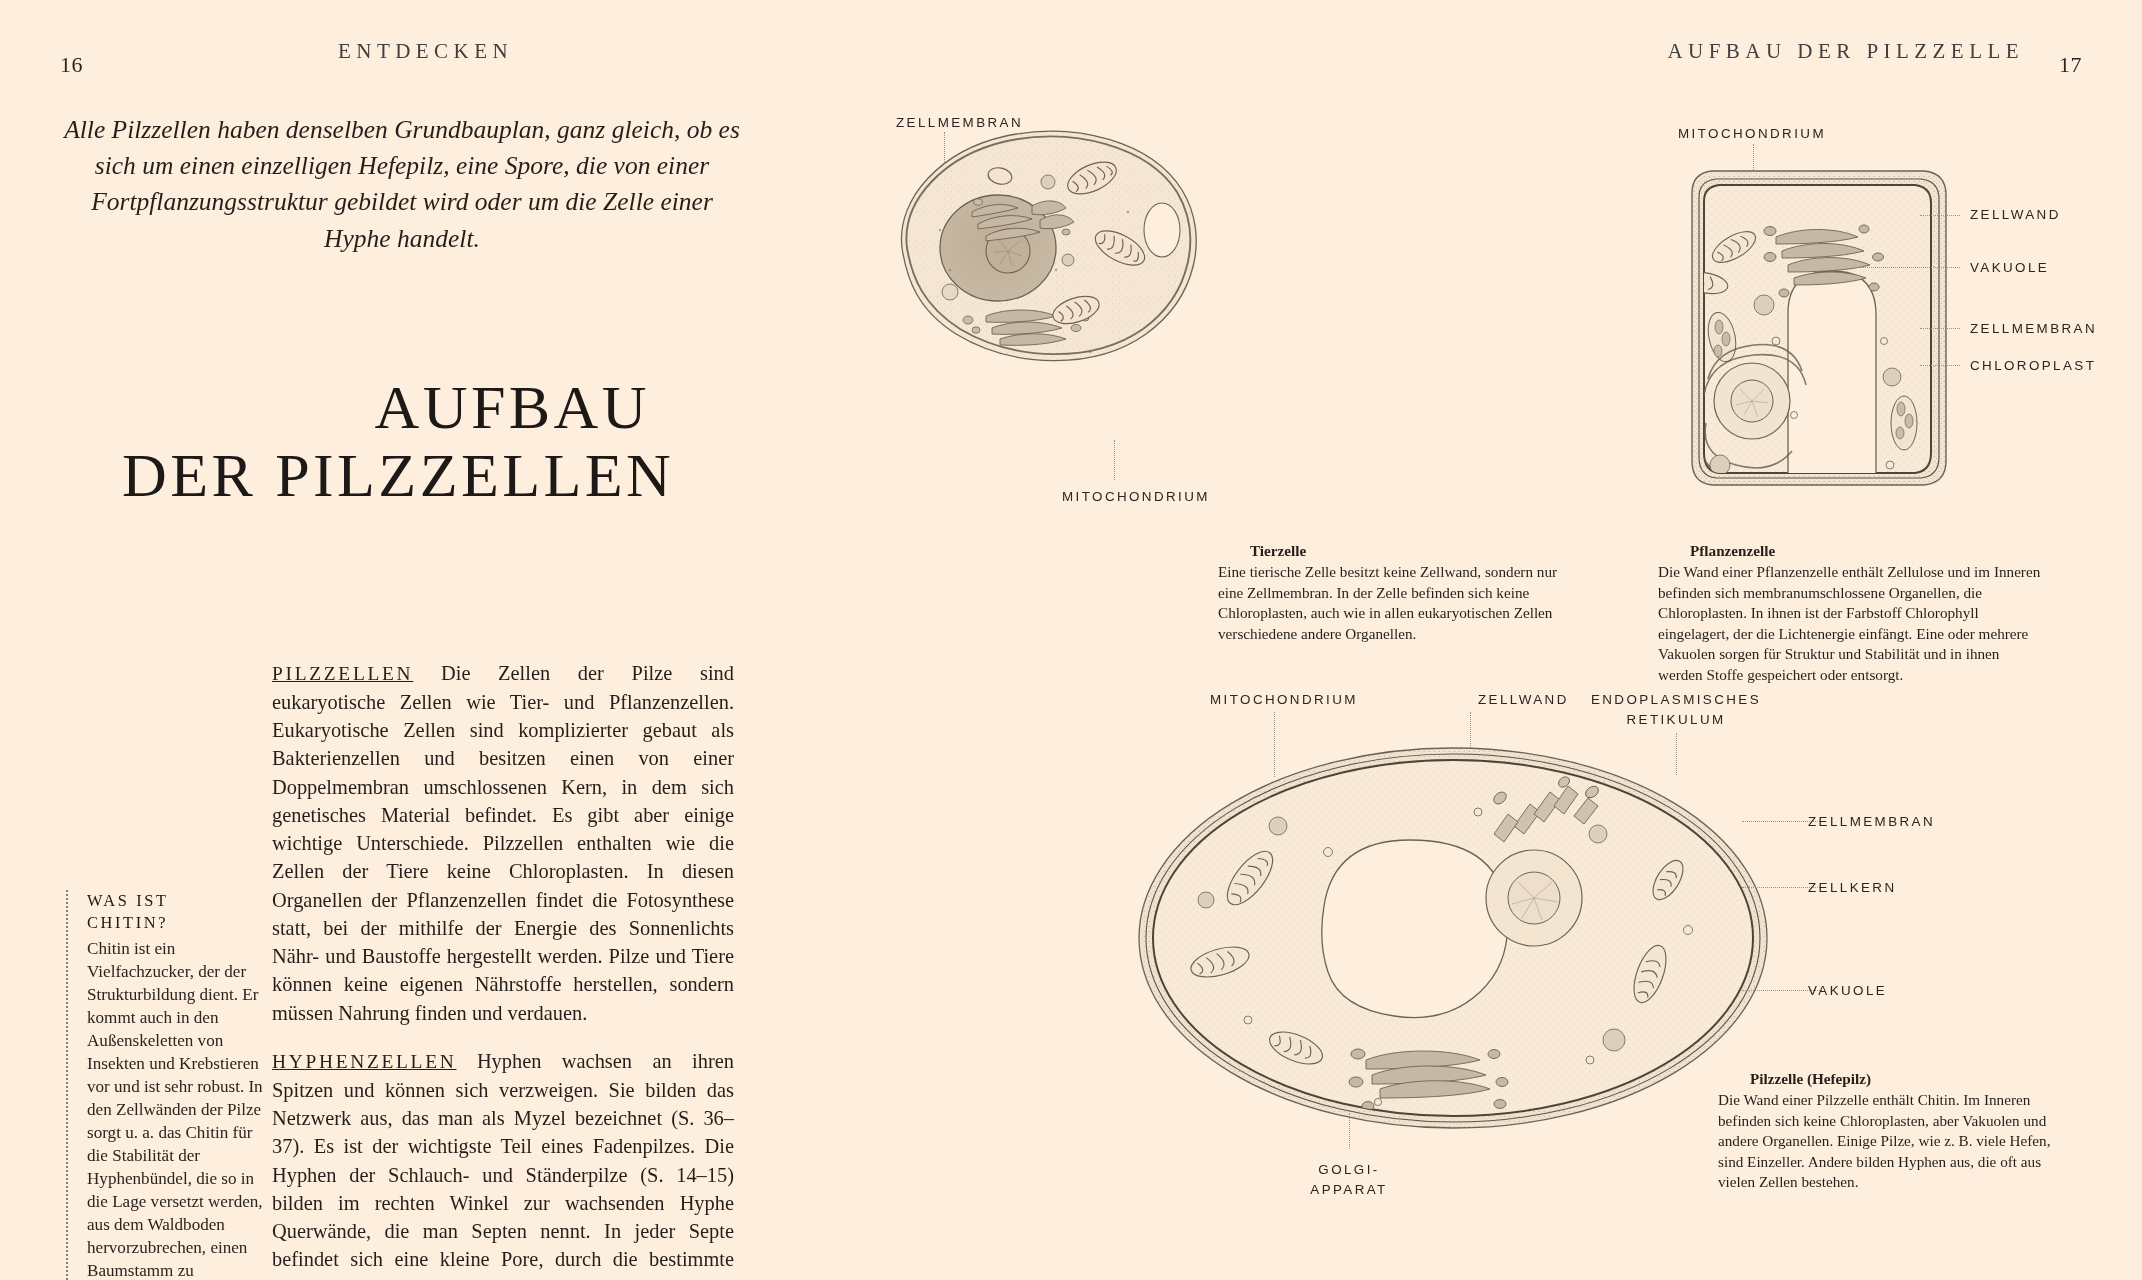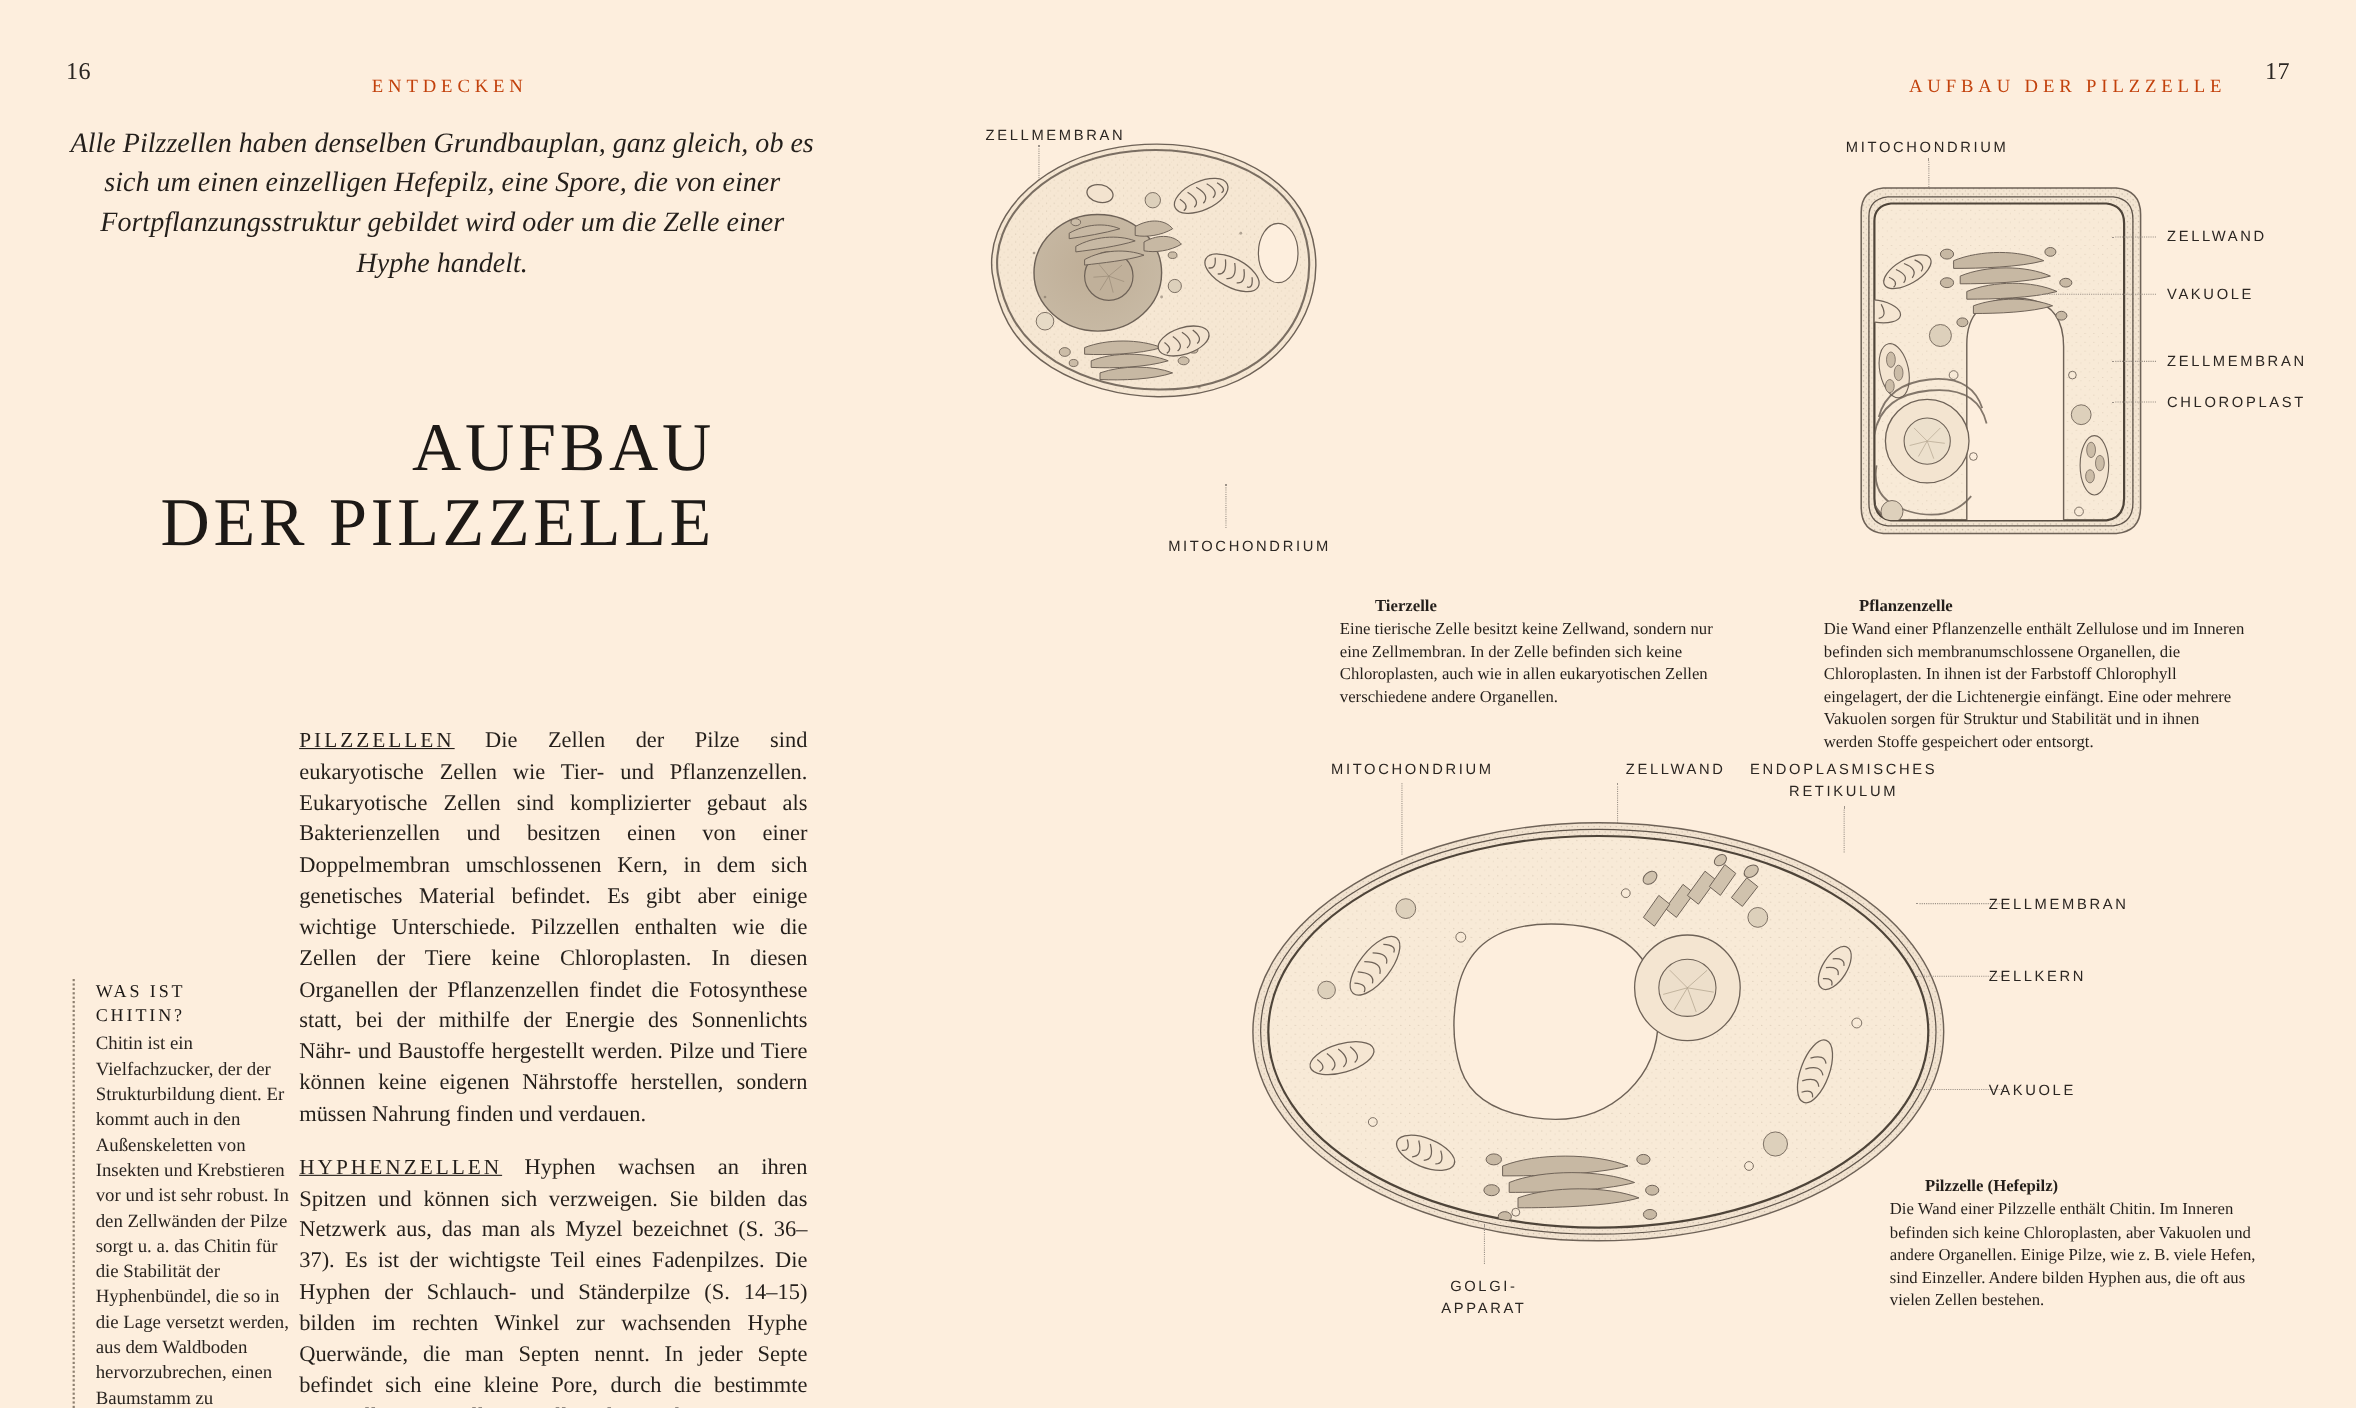--- a/index.html
+++ b/index.html
@@ -14,22 +14,22 @@
   }
   .spread{position:absolute;inset:0;}
 
   
   .folio{
     position:absolute;font-size:22px;letter-spacing:.02em;color:#2b2622;
   }
   .folio-left{left:60px;top:52px;}
   .folio-right{right:60px;top:52px;}
   .runhead{
-    position:absolute;top:69px;
-    font-size:17px;letter-spacing:.26em;color:#c2410c;
+    position:absolute;top:39px;
+    font-size:21px;letter-spacing:.26em;color:#404040;
     text-transform:uppercase;
   }
   .runhead-left{left:338px;}
   .runhead-right{right:118px;}
 
   
   .intro{
     position:absolute;left:62px;top:112px;width:680px;
     font-style:italic;font-size:25.5px;line-height:1.42;
     text-align:center;color:#241f1b;
@@ -105,21 +105,21 @@
 
   <div class="folio folio-left">16</div>
   <div class="runhead runhead-left">ENTDECKEN</div>
   <div class="runhead runhead-right">AUFBAU DER PILZZELLE</div>
   <div class="folio folio-right">17</div>
 
   <div class="intro">Alle Pilzzellen haben denselben Grundbauplan, ganz gleich, ob es sich um einen einzelligen Hefepilz, eine Spore, die von einer Fortpflanzungsstruktur gebildet wird oder um die Zelle einer Hyphe handelt.</div>
 
   <div class="chapter-title">
     <span class="l1">AUFBAU</span>
-    <span class="l2">DER PILZZELLE</span>
+    <span class="l2">DER PILZZELLEN</span>
   </div>
 
   <div class="bodycol">
     <p><span class="runin">PILZZELLEN</span> <span>Die Zellen der Pilze sind eukaryotische Zellen wie Tier- und Pflanzenzellen. Eukaryotische Zellen sind komplizierter gebaut als Bakterienzellen und besitzen einen von einer Doppelmembran umschlossenen Kern, in dem sich genetisches Material befindet. Es gibt aber einige wichtige Unterschiede. Pilzzellen enthalten wie die Zellen der Tiere keine Chloroplasten. In diesen Organellen der Pflanzenzellen findet die Fotosynthese statt, bei der mithilfe der Energie des Sonnenlichts Nähr- und Baustoffe hergestellt werden. Pilze und Tiere können keine eigenen Nährstoffe herstellen, sondern müssen Nahrung finden und verdauen.</span></p>
     <p><span class="runin">HYPHENZELLEN</span> <span>Hyphen wachsen an ihren Spitzen und können sich verzweigen. Sie bilden das Netzwerk aus, das man als Myzel bezeichnet (S. 36–37). Es ist der wichtigste Teil eines Fadenpilzes. Die Hyphen der Schlauch- und Ständerpilze (S. 14–15) bilden im rechten Winkel zur wachsenden Hyphe Querwände, die man Septen nennt. In jeder Septe befindet sich eine kleine Pore, durch die bestimmte Organellen von Zelle zu Zelle gelangen können. So ist eine Kommunikation zwischen benachbarten Zellen des Myzels möglich.</span></p>
   </div>
 
   <div class="sidenote">
     <h4>WAS IST CHITIN?</h4>
     <p>Chitin ist ein Vielfachzucker, der der Strukturbildung dient. Er kommt auch in den Außenskeletten von Insekten und Krebstieren vor und ist sehr robust. In den Zellwänden der Pilze sorgt u. a. das Chitin für die Stabilität der Hyphenbündel, die so in die Lage versetzt werden, aus dem Waldboden hervorzubrechen, einen Baumstamm zu durchdringen oder sogar Straßenasphalt aufzuhebeln.</p>

